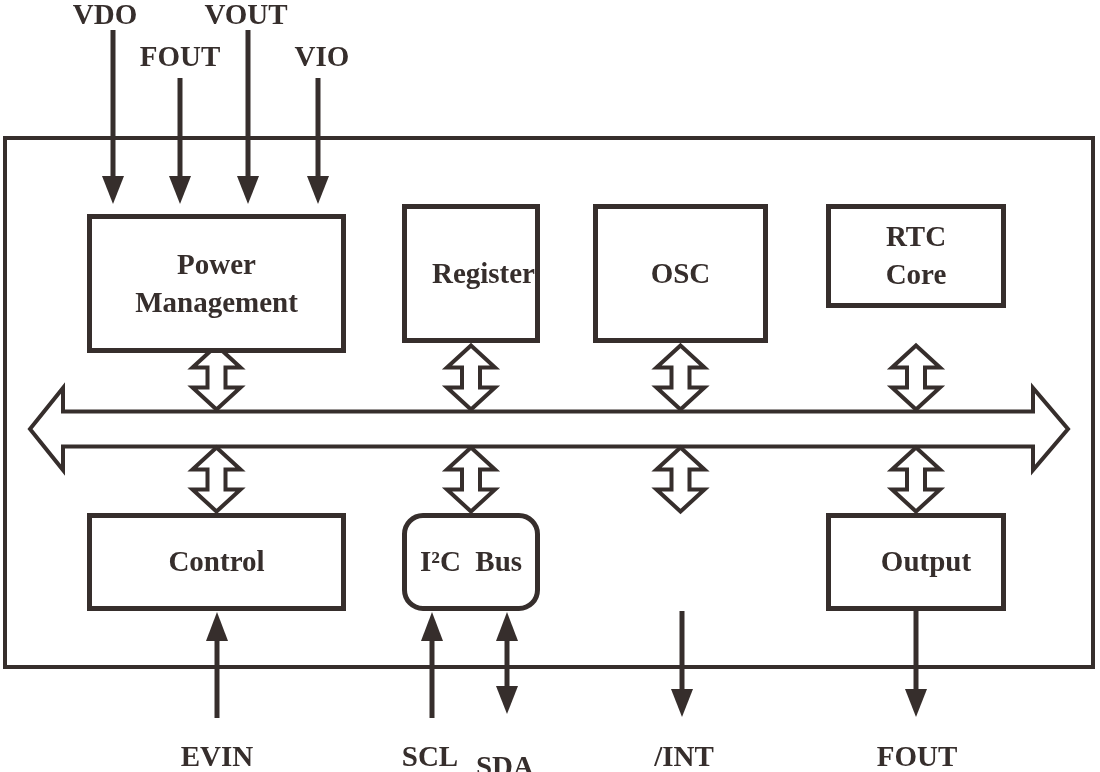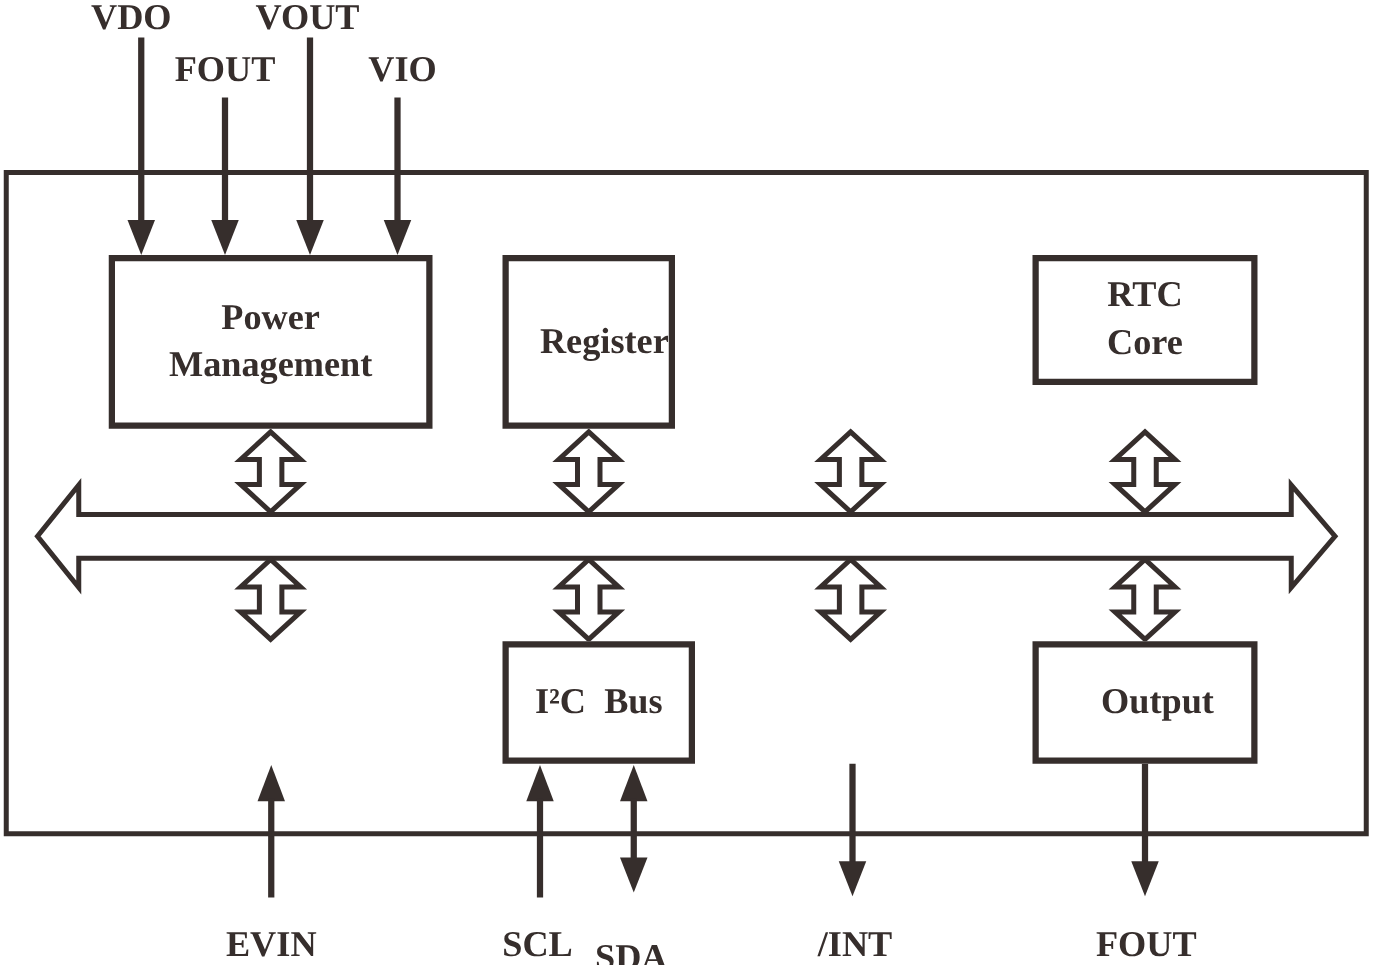--- a/index.html
+++ b/index.html
@@ -24,26 +24,26 @@
     white-space:pre-wrap;
   }
   .pin-label{
     position:absolute;font-weight:bold;color:var(--ink);font-size:29px;
     line-height:1;transform:translateX(-50%);white-space:nowrap;
   }
   .wire-shaft{stroke:var(--ink);stroke-width:5;fill:none;}
   .wire-head{fill:var(--ink);stroke:none;}
   .hollow{fill:#ffffff;stroke:var(--ink);stroke-width:4;stroke-linejoin:miter;}
   
-  .b-pm{left:87px;top:204px;width:259px;height:139px;}
+  .b-pm{left:87px;top:214px;width:259px;height:139px;}
   .b-reg{left:402px;top:204px;width:138px;height:139px;justify-content:flex-end;}
   .b-osc{left:593px;top:204px;width:175px;height:139px;}
   .b-rtc{left:826px;top:204px;width:180px;height:104px;}
   .b-ctl{left:87px;top:513px;width:259px;height:98px;}
-  .b-i2c{left:402px;top:513px;width:154px;height:98px;}
+  .b-i2c{left:402px;top:513px;width:138px;height:98px;border-radius:21px;}
   .b-int{left:593px;top:513px;width:175px;height:98px;}
   .b-out{left:826px;top:513px;width:180px;height:98px;padding-left:20px;}
 </style>
 </head>
 <body style="--ink: #362e2c; background: rgb(255, 255, 255);">
 
 <div class="canvas">
 
   <svg class="wires" width="1100" height="772" viewBox="0 0 1100 772">
     <defs>
@@ -104,25 +104,31 @@
 
   <div class="chip-border"></div>
 
   <div class="block b-pm">
     <span class="block-label">Power
 Management</span>
   </div>
   <div class="block b-reg">
     <span class="block-label">Register</span>
   </div>
+  <div class="block b-osc">
+    <span class="block-label">OSC</span>
+  </div>
   <div class="block b-rtc">
     <span class="block-label">RTC
 Core</span>
   </div>
 
+  <div class="block b-ctl">
+    <span class="block-label">Control</span>
+  </div>
   <div class="block b-i2c">
     <span class="block-label">I²C  Bus</span>
   </div>
   <div class="block b-out">
     <span class="block-label">Output</span>
   </div>
 
   <div class="pin-label" style="left:105px;top:0px;">VDO</div>
   <div class="pin-label" style="left:180px;top:42px;">FOUT</div>
   <div class="pin-label" style="left:246px;top:0px;">VOUT</div>

